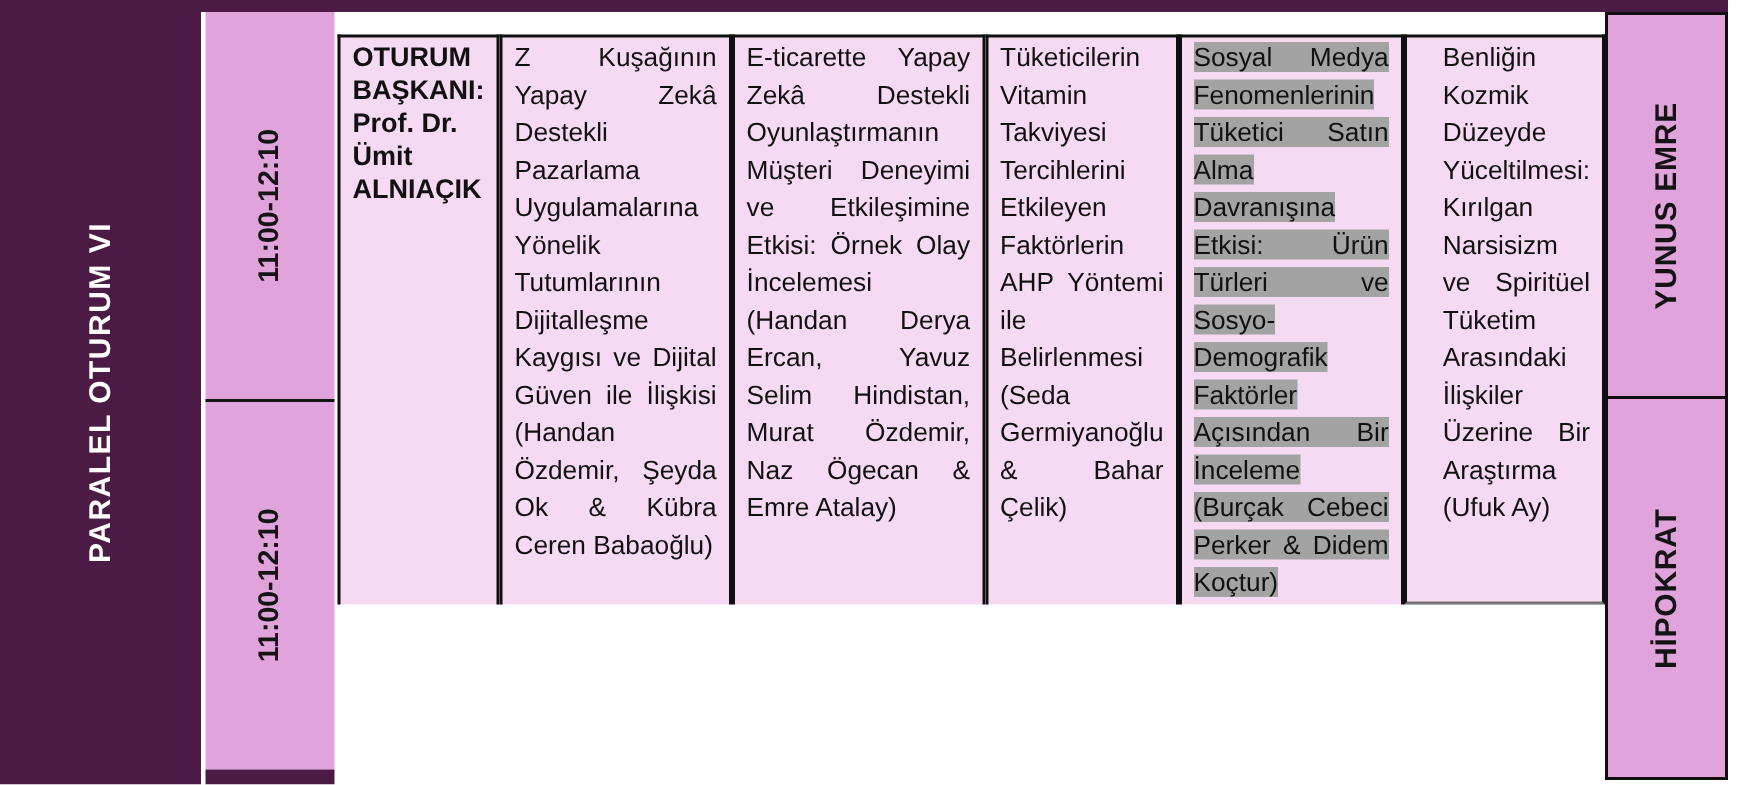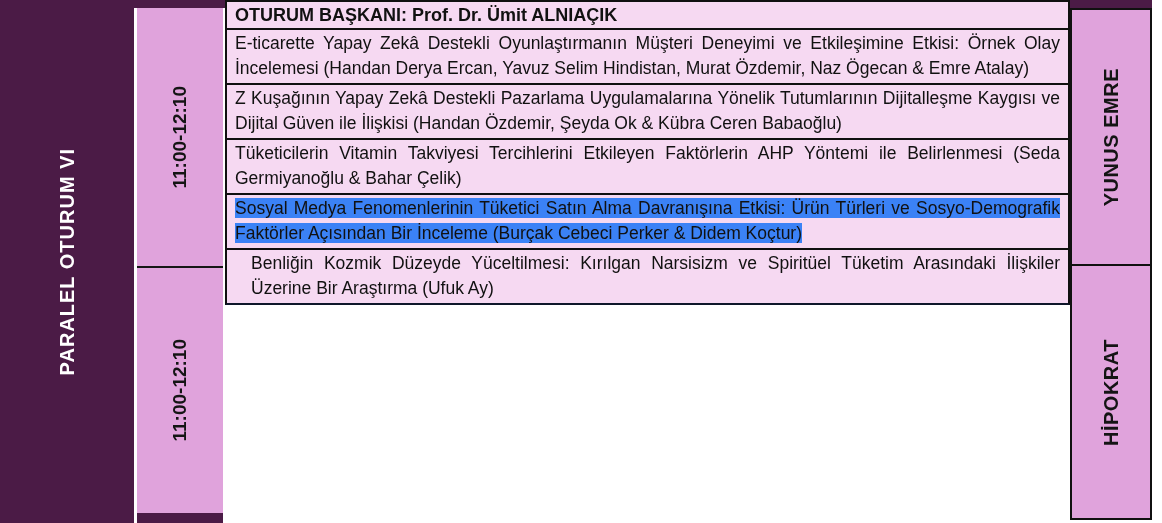--- a/index.html
+++ b/index.html
@@ -58,44 +58,44 @@
   }
   .time-cell.first  { height: 258px; }
   .time-cell.second { height: 247px; border-top: 2px solid #161616; }
   .time-cell .vtext {
     color: #141414;
     font-size: 19px;
   }
   
   .content-col {
     position: absolute;
-    left: 225px; top: 0;
+    left: 225px; top: 23px;
     width: 845px;
-    display: flex; flex-direction: column;
+    display: flex; flex-direction: row;
   }
   .cell {
     background: #f6d9f2;
     border: 2px solid #101010;
     border-bottom: none;
     padding: 1px 8px 2px 8px;
     color: #111111;
     font-size: 17.5px;
     line-height: 25px;
     text-align: justify;
     display: block;
   }
-  .cell:last-child { border-bottom: 2px solid #0f172a; padding-left: 24px; }
+  .cell:last-child { border-bottom: 2px solid #737373; padding-left: 24px; }
   .cell.chair {
     font-weight: bold;
     font-size: 18px;
     line-height: 22px;
     text-align: left;
     padding-top: 2px; padding-bottom: 2px;
   }
-  .hl { background: #3b82f6; }
+  .hl { background: #a3a3a3; }
   
   .room-col {
     position: absolute;
     left: 1070px; top: 8px;
     width: 82px; height: 512px;
     display: flex; flex-direction: column;
   }
   .room-cell {
     background: #e0a3dc;
     border: 2px solid #101010;
@@ -129,24 +129,24 @@
     </div>
   </div>
   <div class="bottom-stub"></div>
 
   <div class="content-col">
 
     <div class="cell chair">
       <span>OTURUM BAŞKANI: Prof. Dr. Ümit ALNIAÇIK</span>
     </div>
     <div class="cell">
-      <span>E-ticarette Yapay Zekâ Destekli Oyunlaştırmanın Müşteri Deneyimi ve Etkileşimine Etkisi: Örnek Olay İncelemesi (Handan Derya Ercan, Yavuz Selim Hindistan, Murat Özdemir, Naz Ögecan &amp; Emre Atalay)</span>
+      <span>Z Kuşağının Yapay Zekâ Destekli Pazarlama Uygulamalarına Yönelik Tutumlarının Dijitalleşme Kaygısı ve Dijital Güven ile İlişkisi (Handan Özdemir, Şeyda Ok &amp; Kübra Ceren Babaoğlu)</span>
     </div>
     <div class="cell">
-      <span>Z Kuşağının Yapay Zekâ Destekli Pazarlama Uygulamalarına Yönelik Tutumlarının Dijitalleşme Kaygısı ve Dijital Güven ile İlişkisi (Handan Özdemir, Şeyda Ok &amp; Kübra Ceren Babaoğlu)</span>
+      <span>E-ticarette Yapay Zekâ Destekli Oyunlaştırmanın Müşteri Deneyimi ve Etkileşimine Etkisi: Örnek Olay İncelemesi (Handan Derya Ercan, Yavuz Selim Hindistan, Murat Özdemir, Naz Ögecan &amp; Emre Atalay)</span>
     </div>
 
     <div class="cell">
       <span>Tüketicilerin Vitamin Takviyesi Tercihlerini Etkileyen Faktörlerin AHP Yöntemi ile Belirlenmesi (Seda Germiyanoğlu &amp; Bahar Çelik)</span>
     </div>
     <div class="cell">
       <span class="hl">Sosyal Medya Fenomenlerinin Tüketici Satın Alma Davranışına Etkisi: Ürün Türleri ve Sosyo-Demografik Faktörler Açısından Bir İnceleme (Burçak Cebeci Perker &amp; Didem Koçtur)</span>
     </div>
     <div class="cell">
       <span>Benliğin Kozmik Düzeyde Yüceltilmesi: Kırılgan Narsisizm ve Spiritüel Tüketim Arasındaki İlişkiler Üzerine Bir Araştırma (Ufuk Ay)</span>

